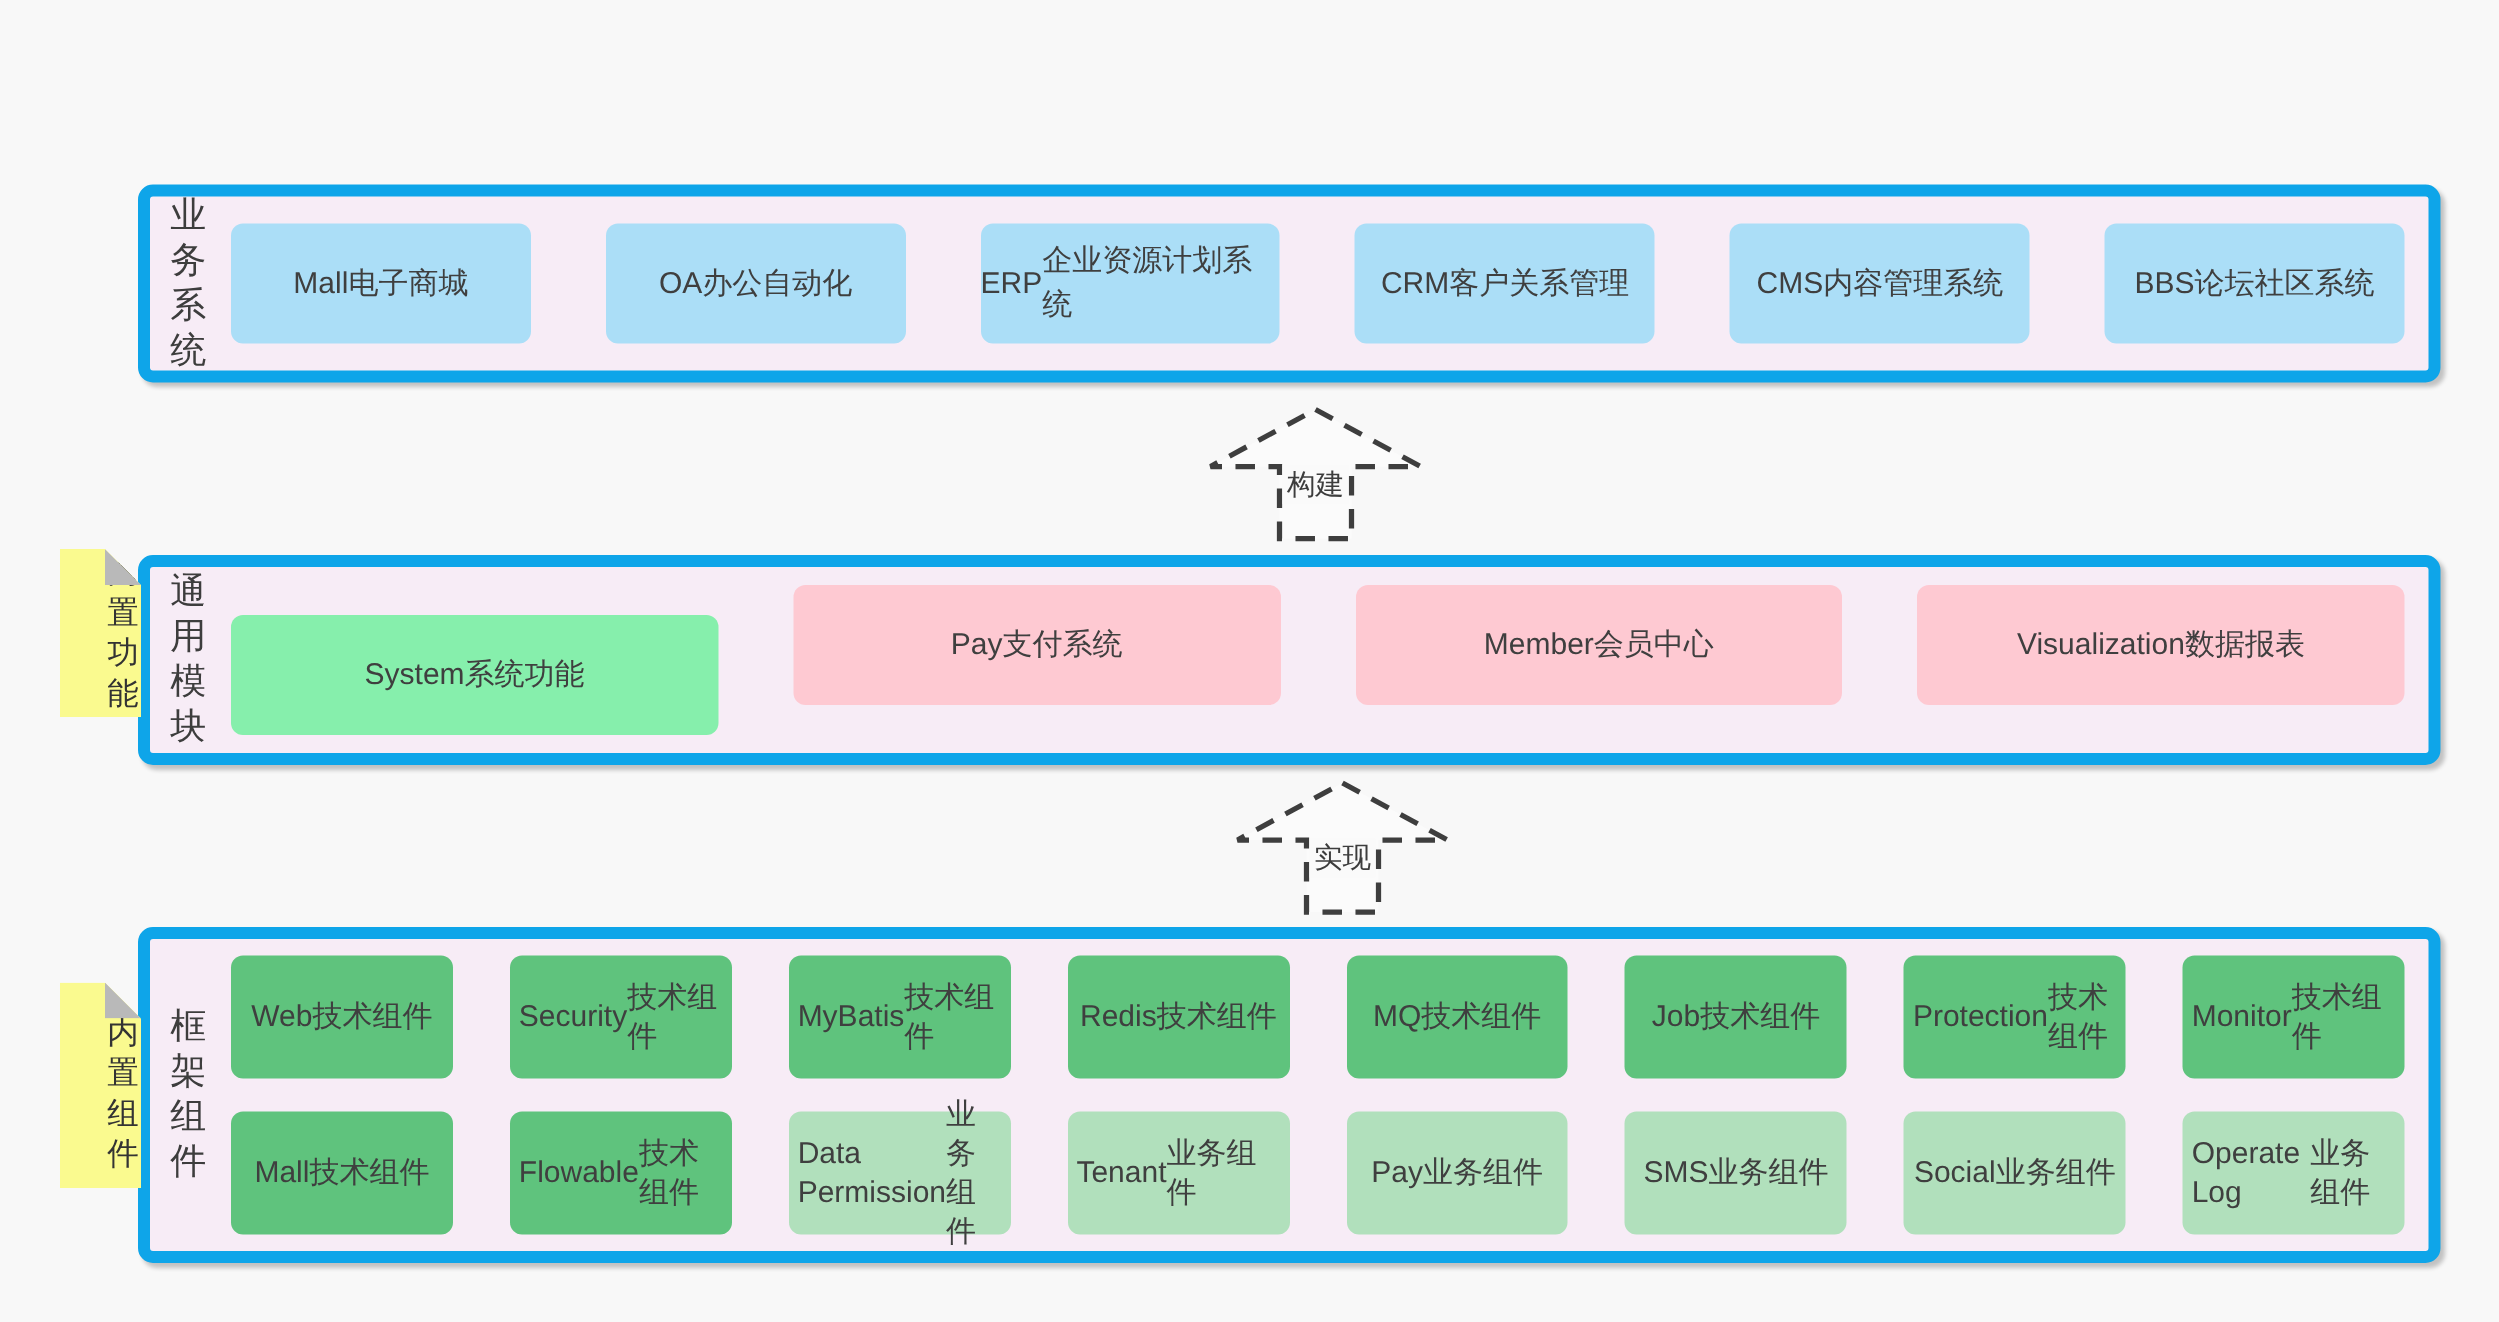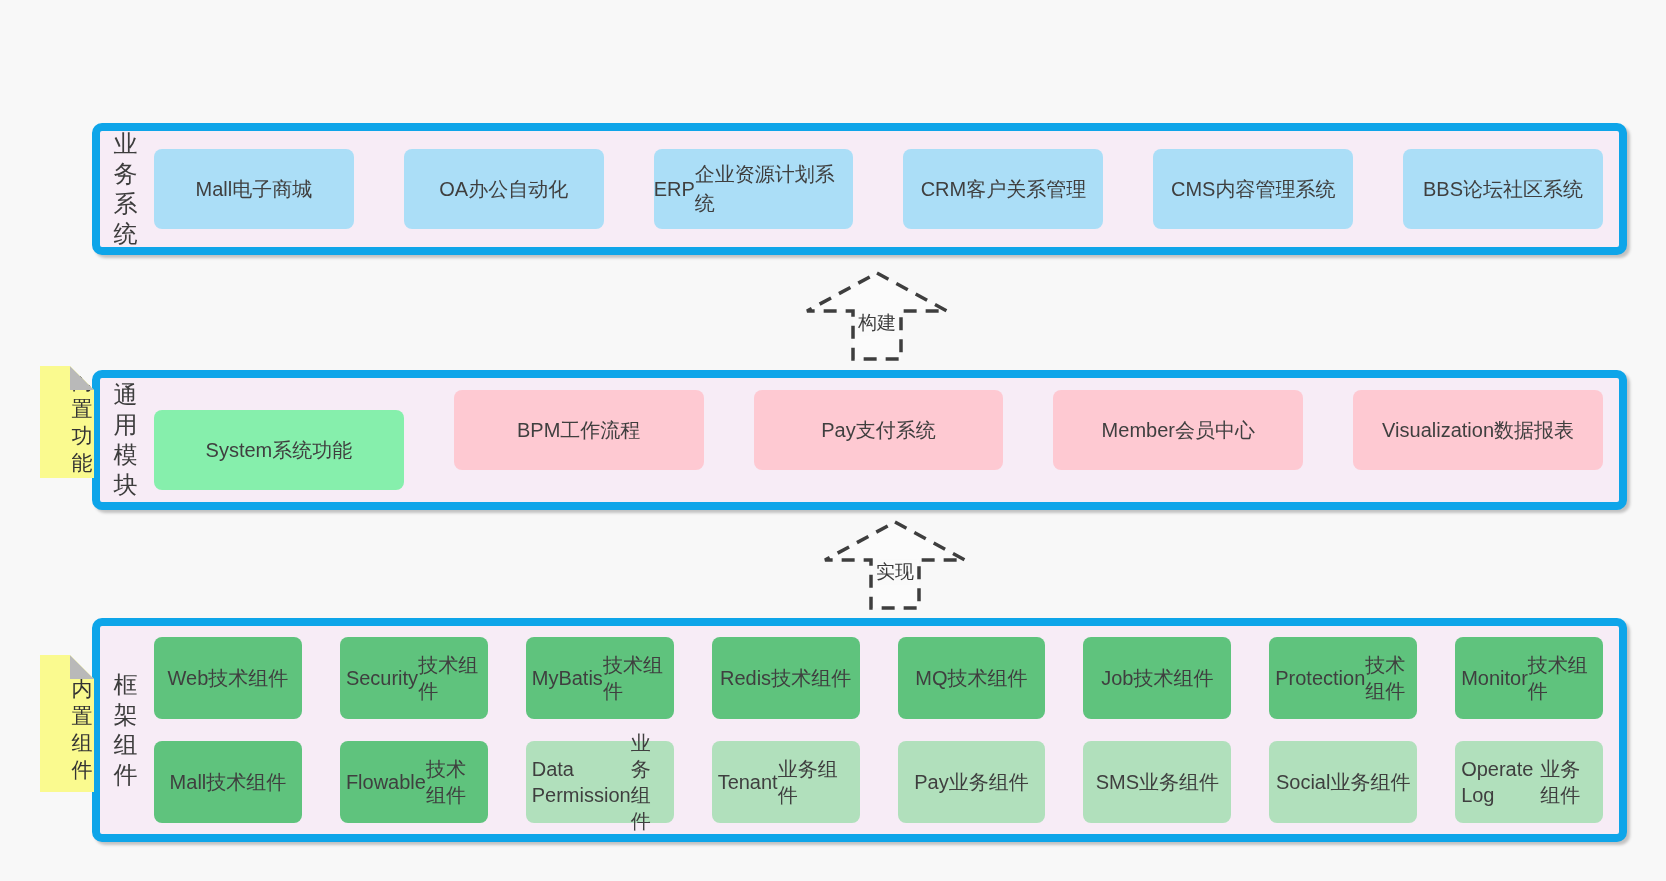--- a/index.html
+++ b/index.html
@@ -120,24 +120,20 @@
   </div>
 
   <section class="panel" id="panel-modules">
     <div class="vlabel">通用模块</div>
     <div class="boxes">
       <div class="bx red">
         <div>System</div>
         <div>系统功能</div>
       </div>
       <div class="bx pink">
-        <div>BPM</div>
-        <div>工作流程</div>
-      </div>
-      <div class="bx pink">
         <div>Pay</div>
         <div>支付系统</div>
       </div>
       <div class="bx pink">
         <div>Member</div>
         <div>会员中心</div>
       </div>
       <div class="bx pink">
         <div>Visualization</div>
         <div>数据报表</div>

